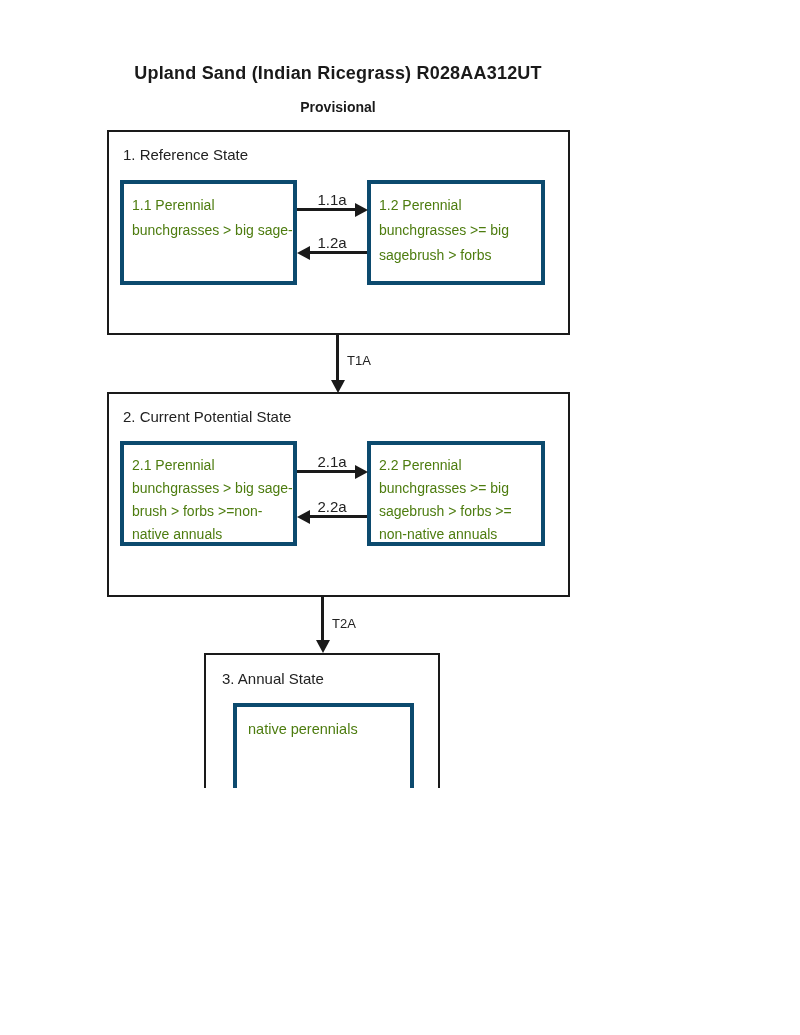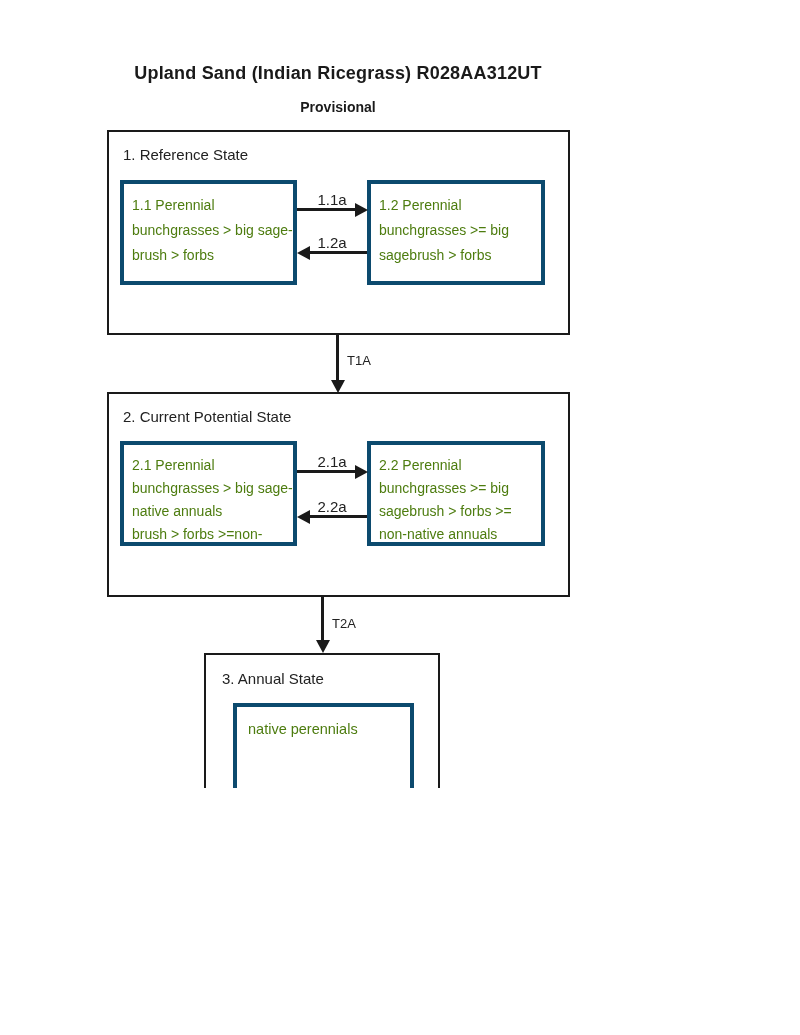--- a/index.html
+++ b/index.html
@@ -81,21 +81,20 @@
 
   <div class="title">Upland Sand (Indian Ricegrass) R028AA312UT</div>
   <div class="subtitle">Provisional</div>
 
   <div class="state-box" style="left:107px;top:130px;width:463px;height:205px"></div>
   <div class="state-title" style="left:123px;top:146px">1. Reference State</div>
 
   <div class="community-box cb-s1" style="left:120px;top:180px;width:177px;height:105px">
     <div class="line">1.1 Perennial</div>
     <div class="line">bunchgrasses &gt; big sage-</div>
-    <div class="line">brush &gt; forbs</div>
   </div>
 
   <div class="community-box cb-s1" style="left:367px;top:180px;width:178px;height:105px">
     <div class="line">1.2 Perennial</div>
     <div class="line">bunchgrasses &gt;= big</div>
     <div class="line">sagebrush &gt; forbs</div>
   </div>
 
   <div class="arrow-label" style="left:297px;top:191px">1.1a</div>
   <div class="hline" style="left:297px;top:208px;width:59px;height:3px"></div>
@@ -108,22 +107,22 @@
   <div class="vline" style="left:336px;top:335px;width:3px;height:46px"></div>
   <div class="tri tri-down" style="left:331px;top:380px"></div>
   <div class="t-label" style="left:347px;top:353px">T1A</div>
 
   <div class="state-box" style="left:107px;top:392px;width:463px;height:205px"></div>
   <div class="state-title" style="left:123px;top:408px">2. Current Potential State</div>
 
   <div class="community-box cb-s2" style="left:120px;top:441px;width:177px;height:105px">
     <div class="line">2.1 Perennial</div>
     <div class="line">bunchgrasses &gt; big sage-</div>
+    <div class="line">brush &gt; forbs &gt;=non-</div>
     <div class="line">native annuals</div>
-    <div class="line">brush &gt; forbs &gt;=non-</div>
   </div>
 
   <div class="community-box cb-s2" style="left:367px;top:441px;width:178px;height:105px">
     <div class="line">2.2 Perennial</div>
     <div class="line">bunchgrasses &gt;= big</div>
     <div class="line">sagebrush &gt; forbs &gt;=</div>
     <div class="line">non-native annuals</div>
   </div>
 
   <div class="arrow-label" style="left:297px;top:453px">2.1a</div>

